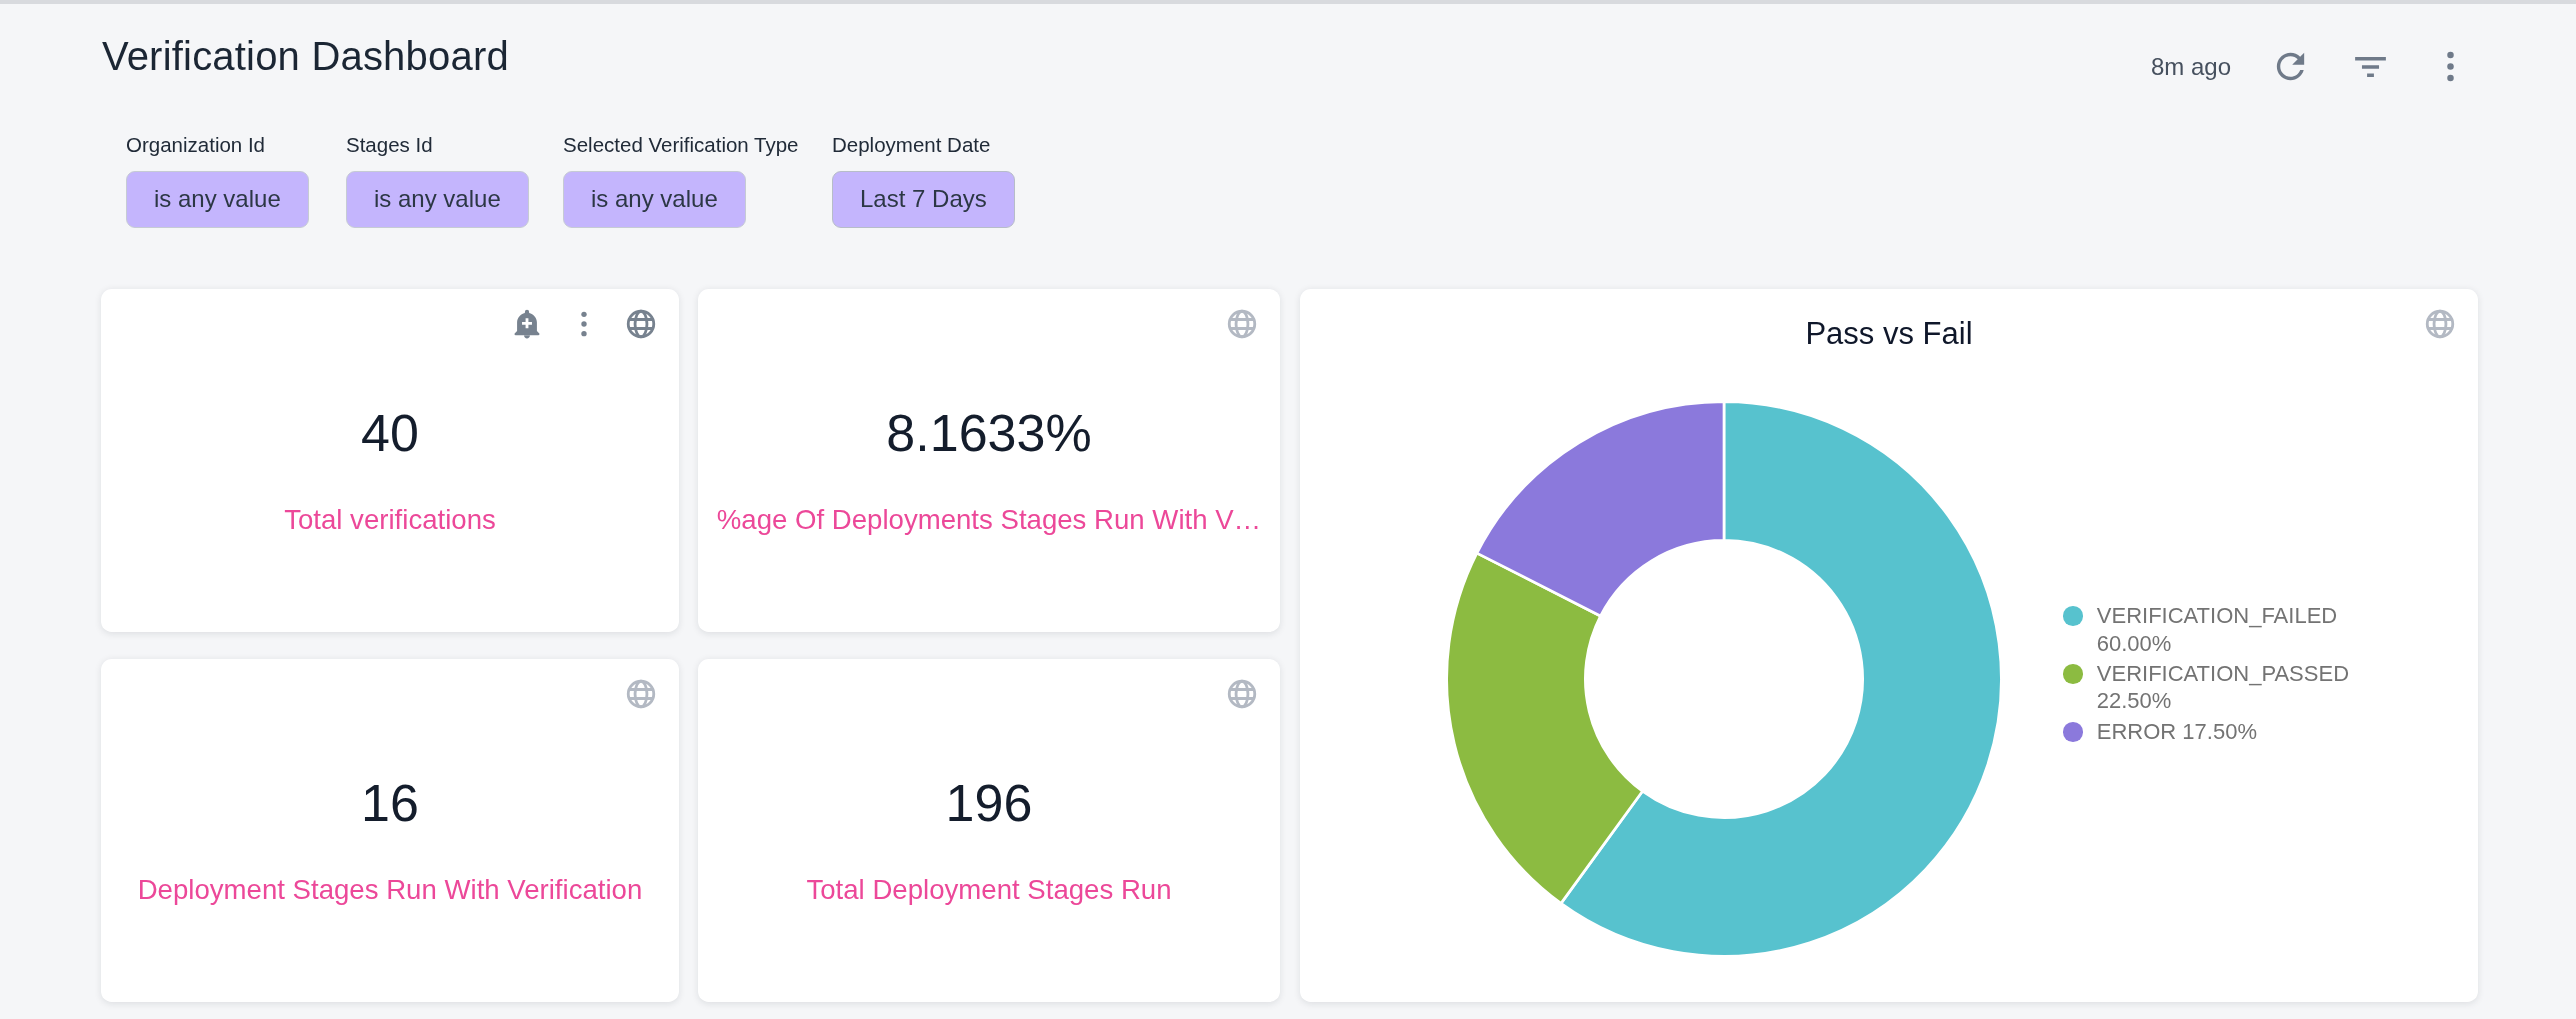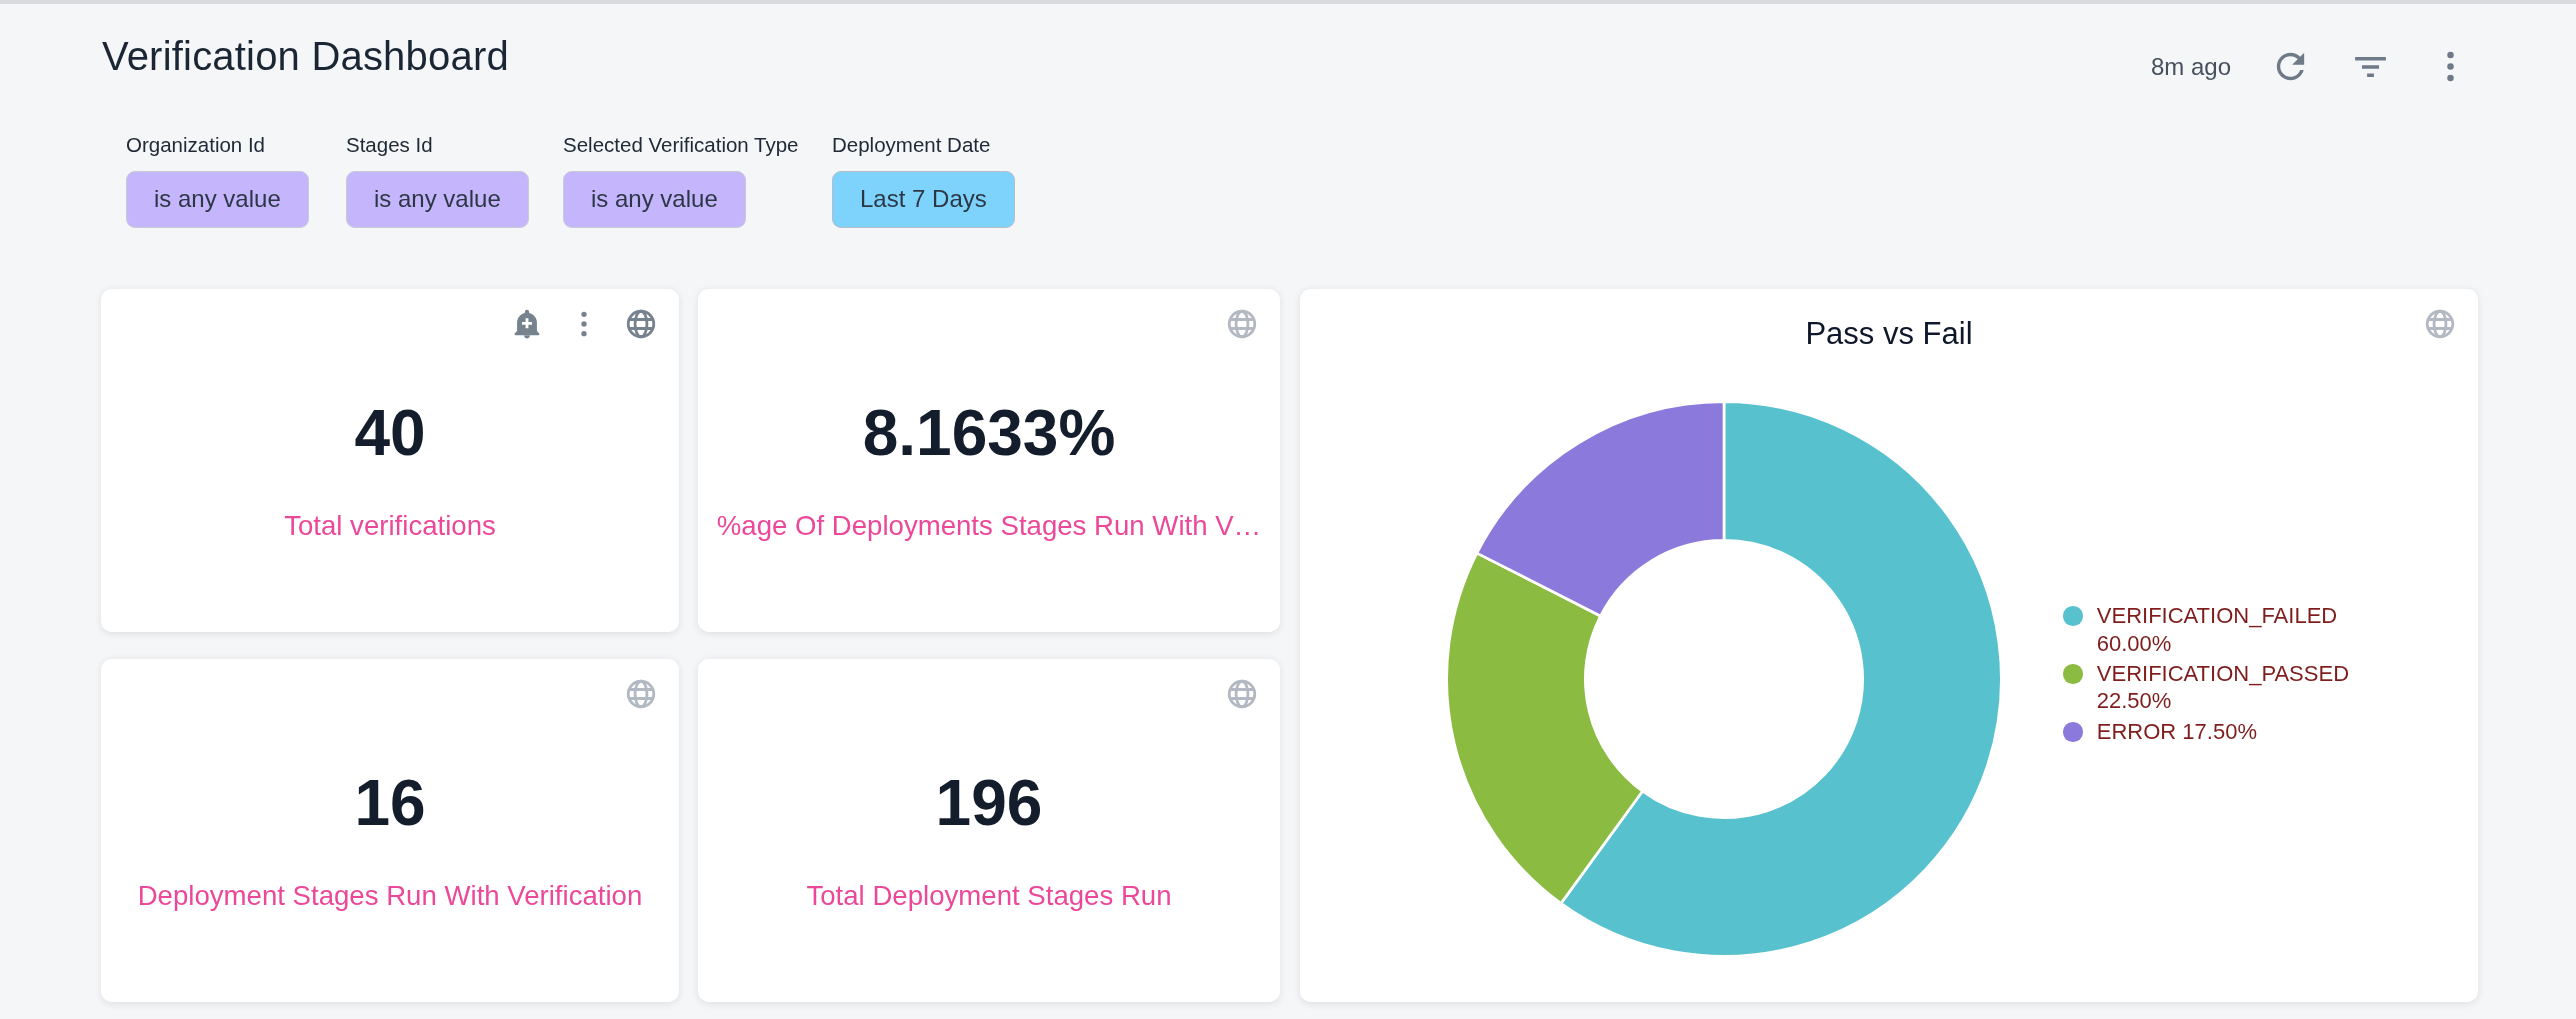--- a/index.html
+++ b/index.html
@@ -13,40 +13,40 @@
   #header-right{position:absolute;top:46px;right:105px;display:flex;align-items:center;gap:39px;}
   #last-refresh{font-size:24px;color:#46505e;}
   .hicon{width:41px;height:41px;color:#6f7a89;cursor:pointer;display:block;}
   .hicon svg{width:100%;height:100%;display:block;}
 
   
   .filter-group{position:absolute;top:133px;margin-left:24px;}
   .filter-label{font-size:20.5px;font-weight:500;color:#212b38;margin-bottom:14.2px;}
   .filter-btn{display:inline-block;background:#c4b5fd;border:1.8px solid #c6cbd4;border-radius:9px;
     padding:0 27px;height:57px;line-height:53px;font-size:24px;color:#2c3745;cursor:pointer;white-space:nowrap;}
-  .filter-btn.active{background:#7dd3fc;border-color:#b7bdc8;}
+  .filter-btn.active{background:#c4b5fd;border-color:#b7bdc8;}
 
   
   .tile{position:absolute;background:#ffffff;border-radius:10.7px;box-shadow:0 1.8px 7.1px rgba(23,31,43,.10);}
   .tile-icons{position:absolute;top:18px;right:21.3px;display:flex;align-items:center;gap:23px;z-index:2;}
   .ticon{width:34px;height:34px;display:block;cursor:pointer;}
   .ticon svg{width:100%;height:100%;display:block;}
   .icon-dark{color:#77828f;}
   .icon-light{color:#b3b9c3;}
   .tile-inner{position:absolute;inset:0;display:flex;flex-direction:column;align-items:center;justify-content:center;gap:44px;padding-top:23px;}
-  .tile-value{font-size:64px;font-weight:700;color:#141d2c;line-height:1;}
+  .tile-value{font-size:52px;font-weight:400;color:#141d2c;line-height:1;}
   .tile-label{font-size:27.6px;color:#ec4899;line-height:1.2;text-align:center;max-width:96%;white-space:nowrap;overflow:hidden;text-overflow:ellipsis;}
 
   
   #chart-title{position:absolute;left:0;right:0;top:27px;text-align:center;font-size:31px;color:#0f172a;}
   #donut-chart{position:absolute;left:144px;top:110px;width:560px;height:560px;}
   #legend{position:absolute;left:763px;top:313px;width:294px;}
   .legend-item{display:flex;align-items:flex-start;margin-bottom:2.7px;cursor:pointer;}
   .legend-dot{width:19.6px;height:19.6px;border-radius:50%;flex:0 0 19.6px;margin-top:4.4px;margin-right:14.2px;}
-  .legend-text{font-size:22px;line-height:27.6px;color:#7f1d1d;word-break:normal;}
+  .legend-text{font-size:22px;line-height:27.6px;color:#737373;word-break:normal;}
 </style>
 </head>
 <body>
 
 <div id="screen">
   <div id="top-strip"></div>
 
   <div id="dash-title">Verification Dashboard</div>
   <div id="header-right">
     <span id="last-refresh">8m ago</span>

